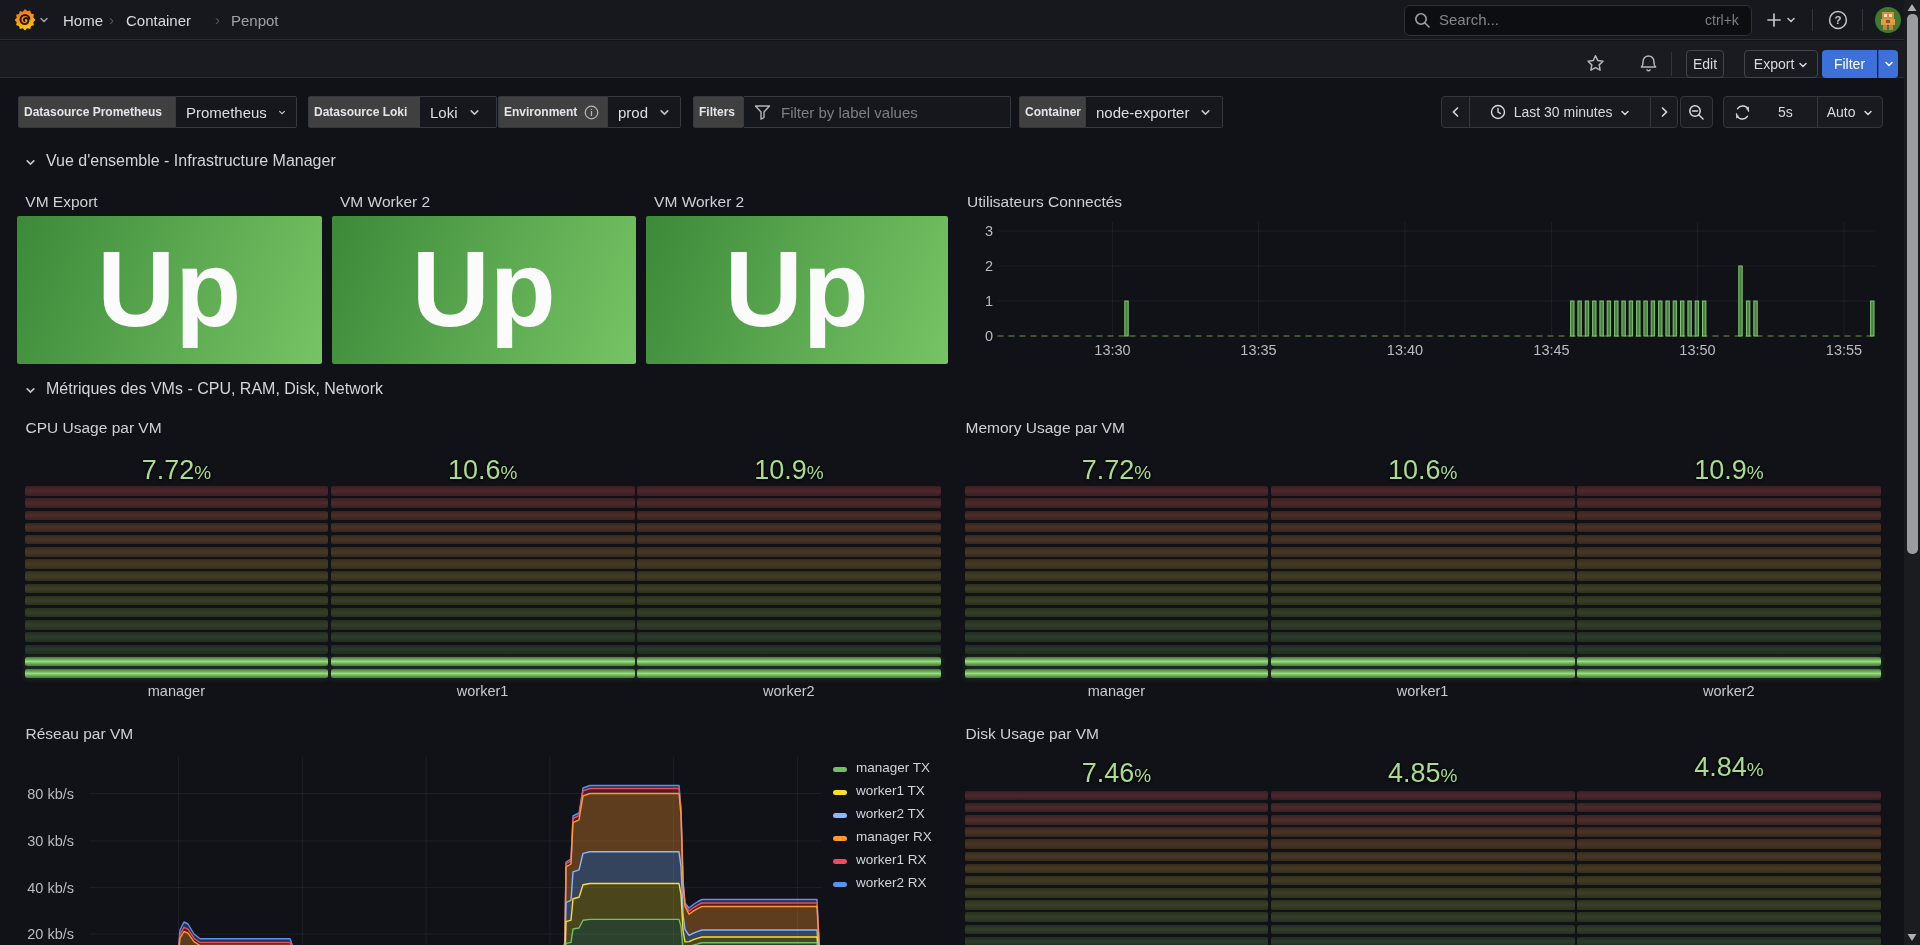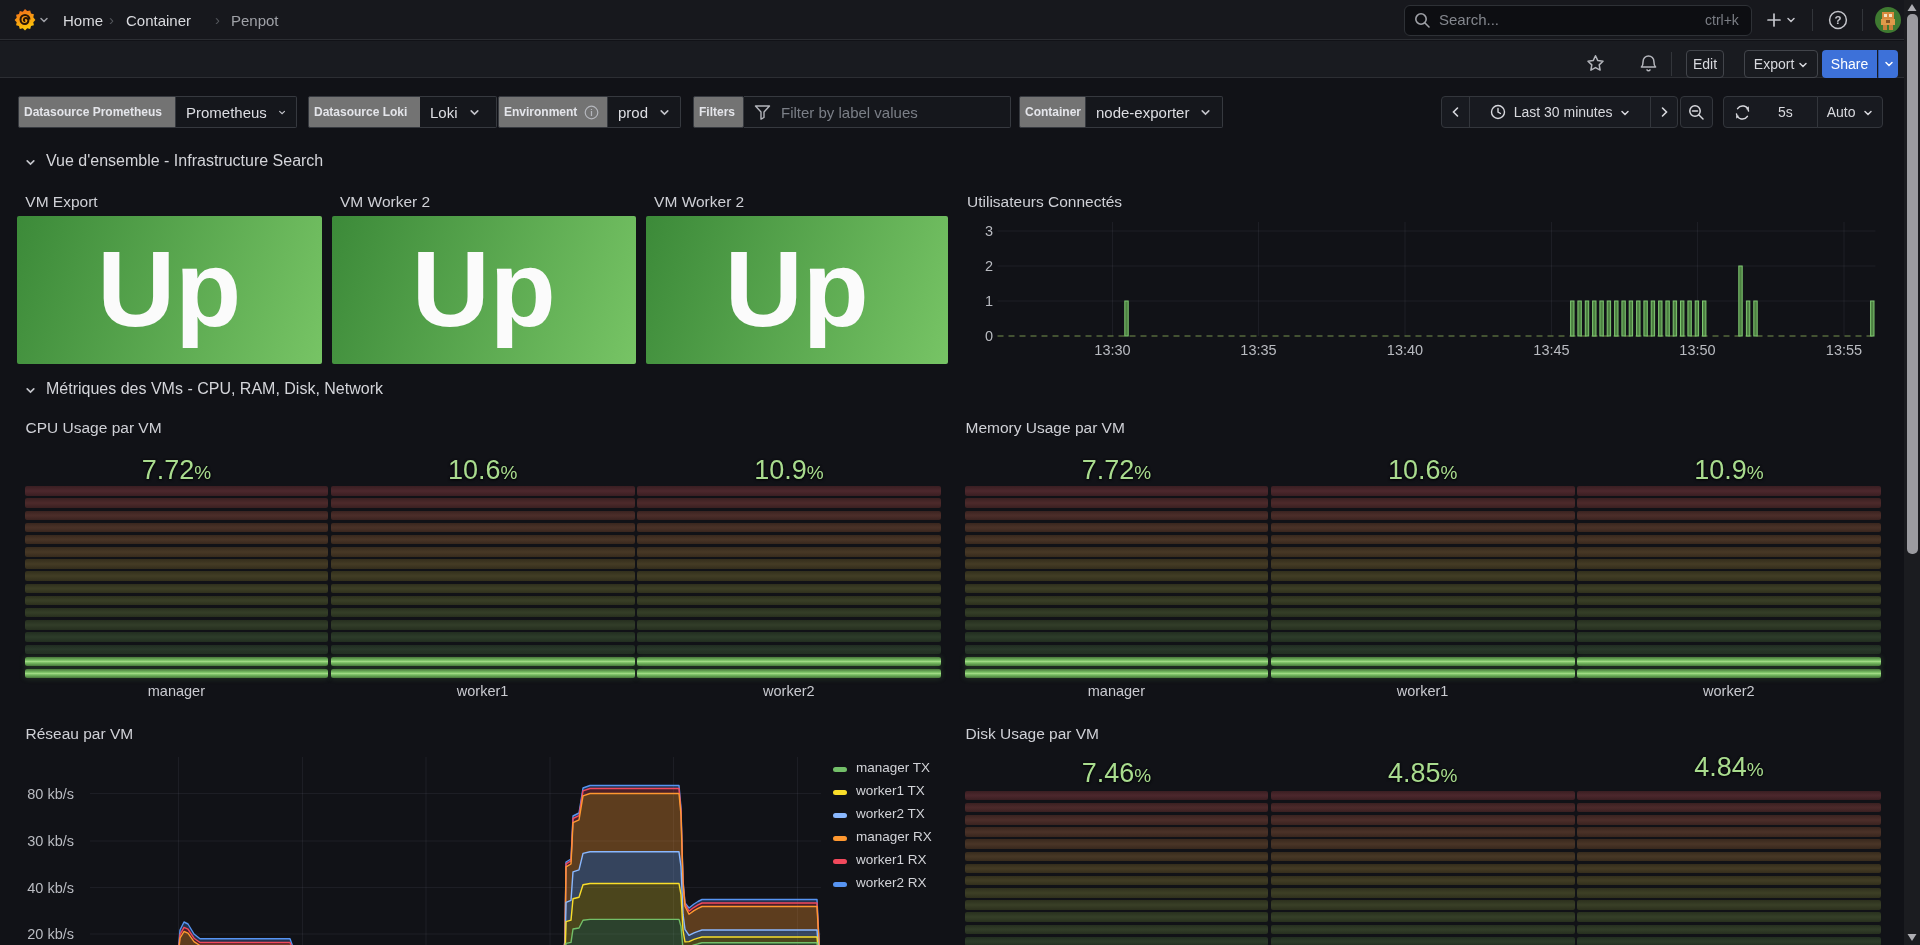--- a/index.html
+++ b/index.html
@@ -6,21 +6,21 @@
 svg{display:block}
 .ptitle{color:#cfd0d6;font-size:15.5px;font-weight:500;white-space:nowrap}
 .rowtitle{color:#d4d5da;font-size:16px;font-weight:500;white-space:nowrap}
 .cell{position:absolute;left:0;right:0;height:9.4px;border-radius:2px}
 .lit{background:linear-gradient(180deg,#47763a 0%,#77bd62 35%,#a0da84 50%,#77bd62 65%,#47763a 100%);box-shadow:0 0 6px rgba(120,200,100,.22)}
 .vval{color:#a9dc8e;font-size:27px;font-weight:400;text-align:center;white-space:nowrap;text-shadow:0 0 2px #05070a,0 1px 3px rgba(0,0,0,.85)}
 .vval .pc{font-size:19px}
 .xlab{color:#c9cad0;font-size:14.5px;text-align:center;white-space:nowrap}
 .btn{position:absolute;border:1px solid #42454b;border-radius:4px;color:#d8d9de;font-size:14px;font-weight:400;display:flex;align-items:center;justify-content:center;white-space:nowrap}
 .tbtn{position:absolute;border:1px solid #33363c;border-radius:4px;background:#181a20;color:#d8d9de;font-size:14px;font-weight:500;display:flex;align-items:center;justify-content:center;white-space:nowrap}
-.vlbl{position:absolute;top:96px;height:32px;background:#737373;border:1px solid #36393f;color:#e4e5ea;font-size:12px;font-weight:700;display:flex;align-items:center;padding:0 5px;border-radius:2px 0 0 2px;white-space:nowrap;overflow:hidden}
+.vlbl{position:absolute;top:96px;height:32px;background:#404040;border:1px solid #36393f;color:#e4e5ea;font-size:12px;font-weight:700;display:flex;align-items:center;padding:0 5px;border-radius:2px 0 0 2px;white-space:nowrap;overflow:hidden}
 .vval2{position:absolute;top:96px;height:32px;background:#15171c;border:1px solid #36393f;border-left:none;color:#dddee3;font-size:15px;display:flex;align-items:center;padding:0 10px;border-radius:0 2px 2px 0;white-space:nowrap}
 </style></head><body>
 
 <div class="a" style="left:0;top:0;width:1920px;height:40px;background:#17181d;border-bottom:1px solid #2c2e33"></div>
 <div class="a" style="left:0;top:41px;width:1920px;height:37px;background:#191b20;border-bottom:1px solid #2c2e33"></div>
 <svg class="a" style="left:13px;top:8px" width="24" height="24" viewBox="0 0 24 24">
 <defs>
       <linearGradient id="glg" x1="0" y1="0" x2="0.3" y2="1">
         <stop offset="0" stop-color="#f2641c"></stop>
         <stop offset="1" stop-color="#fcc60a"></stop>
@@ -71,21 +71,21 @@
   </svg>
 <svg class="a" style="left:1639px;top:54px" width="19" height="19" viewBox="0 0 19 19">
     <path d="M9.5 2a5.4 5.4 0 0 0-5.4 5.4c0 4-1.7 5.6-1.7 5.6h14.2s-1.7-1.6-1.7-5.6A5.4 5.4 0 0 0 9.5 2z" stroke="#b4b6bc" stroke-width="1.5" fill="none" stroke-linejoin="round"></path>
     <path d="M8 15.8a1.7 1.7 0 0 0 3 0" stroke="#b4b6bc" stroke-width="1.5" fill="none" stroke-linecap="round"></path>
   </svg>
 <div class="a" style="left:1671px;top:52px;width:1px;height:24px;background:#32353a"></div>
 <div class="btn" style="left:1686px;top:50px;width:38px;height:28px">Edit</div>
 <div class="btn" style="left:1744px;top:50px;width:74px;height:28px">Export&nbsp;<svg width="10" height="8" viewBox="0 0 10 8" style="margin-top:2px">
       <path d="M2 2.5l3 3 3-3" stroke="#d8d9de" stroke-width="1.5" fill="none" stroke-linecap="round"></path>
     </svg></div>
-<div class="a" style="left:1822px;top:50px;width:55px;height:28px;background:#3d71d9;border-radius:4px 0 0 4px;color:#fff;font-size:14px;font-weight:500;display:flex;align-items:center;justify-content:center">Share</div>
+<div class="a" style="left:1822px;top:50px;width:55px;height:28px;background:#3d71d9;border-radius:4px 0 0 4px;color:#fff;font-size:14px;font-weight:500;display:flex;align-items:center;justify-content:center">Filter</div>
 <div class="a" style="left:1878px;top:50px;width:20px;height:28px;background:#3d71d9;border-radius:0 4px 4px 0;border-left:1px solid #2c56ac;display:flex;align-items:center;justify-content:center">
     <svg width="10" height="8" viewBox="0 0 10 8">
       <path d="M2 2.5l3 3 3-3" stroke="#fff" stroke-width="1.5" fill="none" stroke-linecap="round"></path>
     </svg>
   </div>
 <div class="vlbl" style="left:18px;width:158px">Datasource Prometheus</div>
 <div class="vval2" style="left:176px;width:121px">Prometheus<svg width="11" height="9" viewBox="0 0 10 8" style="margin-left:11px">
       <path d="M2 2.5l3 3 3-3" stroke="#c4c5cb" stroke-width="1.4" fill="none" stroke-linecap="round"></path>
     </svg></div>
 <div class="vlbl" style="left:308px;width:132px">Datasource Loki</div>
@@ -139,21 +139,21 @@
       <path d="M2.2 14.8v-3h3z" fill="#d8d9de"></path>
     </svg>
     <span style="margin-left:27px">5s</span>
   </div>
 <div class="tbtn" style="left:1817px;top:96px;width:66px;height:32px;border-radius:0 4px 4px 0">Auto&nbsp;&nbsp;<svg width="10" height="8" viewBox="0 0 10 8" style="margin-top:2px">
       <path d="M2 2.5l3 3 3-3" stroke="#d8d9de" stroke-width="1.5" fill="none" stroke-linecap="round"></path>
     </svg></div>
 <svg class="a" style="left:25px;top:158px" width="11" height="9" viewBox="0 0 10 8">
     <path d="M2 2.5l3 3 3-3" stroke="#c4c5cb" stroke-width="1.5" fill="none" stroke-linecap="round"></path>
   </svg>
-<div class="rowtitle a" style="left:46px;top:152px">Vue d'ensemble - Infrastructure Search</div>
+<div class="rowtitle a" style="left:46px;top:152px">Vue d'ensemble - Infrastructure Manager</div>
 <svg class="a" style="left:25px;top:385.5px" width="11" height="9" viewBox="0 0 10 8">
     <path d="M2 2.5l3 3 3-3" stroke="#c4c5cb" stroke-width="1.5" fill="none" stroke-linecap="round"></path>
   </svg>
 <div class="rowtitle a" style="left:46px;top:379.5px">Métriques des VMs - CPU, RAM, Disk, Network</div>
 <div class="ptitle a" style="left:25.3px;top:193px">VM Export</div>
 <div class="a" style="left:17px;top:215.5px;width:304.5px;height:148px;background:linear-gradient(110deg,#3c8a39 0%,#77c465 100%);border-radius:2px;display:flex;align-items:center;justify-content:center">
     <span style="color:#fbfbfb;font-size:108px;font-weight:700;line-height:1;margin-top:-2px">Up</span>
   </div>
 <div class="ptitle a" style="left:340.0px;top:193px">VM Worker 2</div>
 <div class="a" style="left:331.7px;top:215.5px;width:304px;height:148px;background:linear-gradient(110deg,#3c8a39 0%,#77c465 100%);border-radius:2px;display:flex;align-items:center;justify-content:center">

